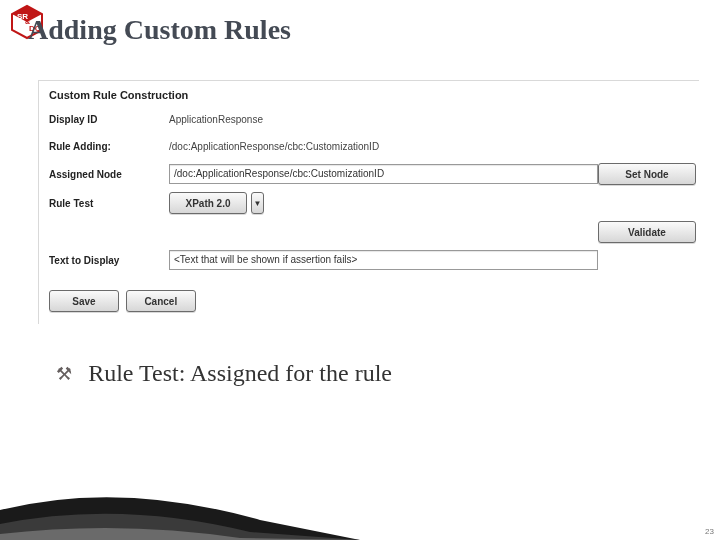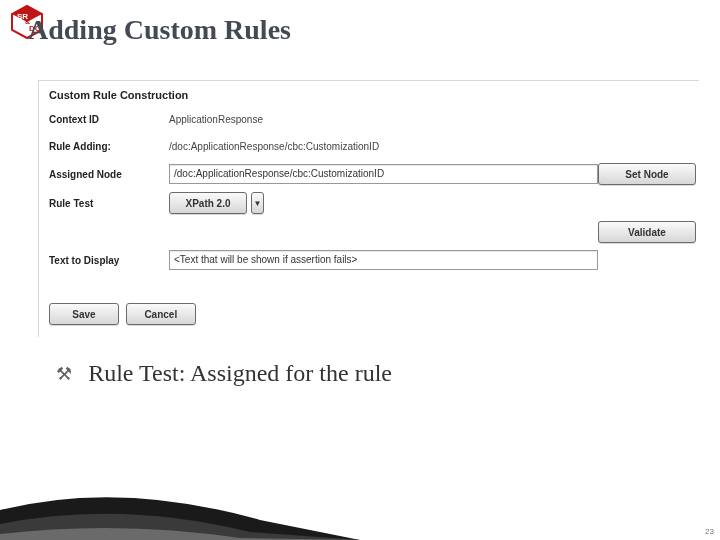--- a/index.html
+++ b/index.html
@@ -109,21 +109,21 @@
     border-radius: 3px;
     background: linear-gradient(#fafafa, #d7d7d7);
     display: inline-flex;
     align-items: center;
     justify-content: center;
     font-size: 8px;
     color: #333;
     box-shadow: 0 1px 0 rgba(0,0,0,0.15);
   }
   .actions {
-    margin-top: 33px;
+    margin-top: 20px;
   }
   .bullet-line {
     position: absolute;
     top: 360px;
     left: 56px;
     display: flex;
     align-items: center;
   }
   .bullet {
     font-family: Arial, sans-serif;
@@ -165,21 +165,21 @@
     <text x="23" y="27" font-size="8" font-weight="700" fill="#c01616">DC</text>
   </svg>
 </div>
 
 <div class="title">Adding Custom Rules</div>
 
 <div class="panel">
   <div class="panel-title">Custom Rule Construction</div>
 
   <div class="row">
-    <div class="label">Context ID</div>
+    <div class="label">Display ID</div>
     <div class="valcell">
       <span class="static">ApplicationResponse</span>
     </div>
     <div class="btncol"></div>
   </div>
 
   <div class="row">
     <div class="label">Rule Adding:</div>
     <div class="valcell">
       <span class="static">/doc:ApplicationResponse/cbc:CustomizationID</span>

